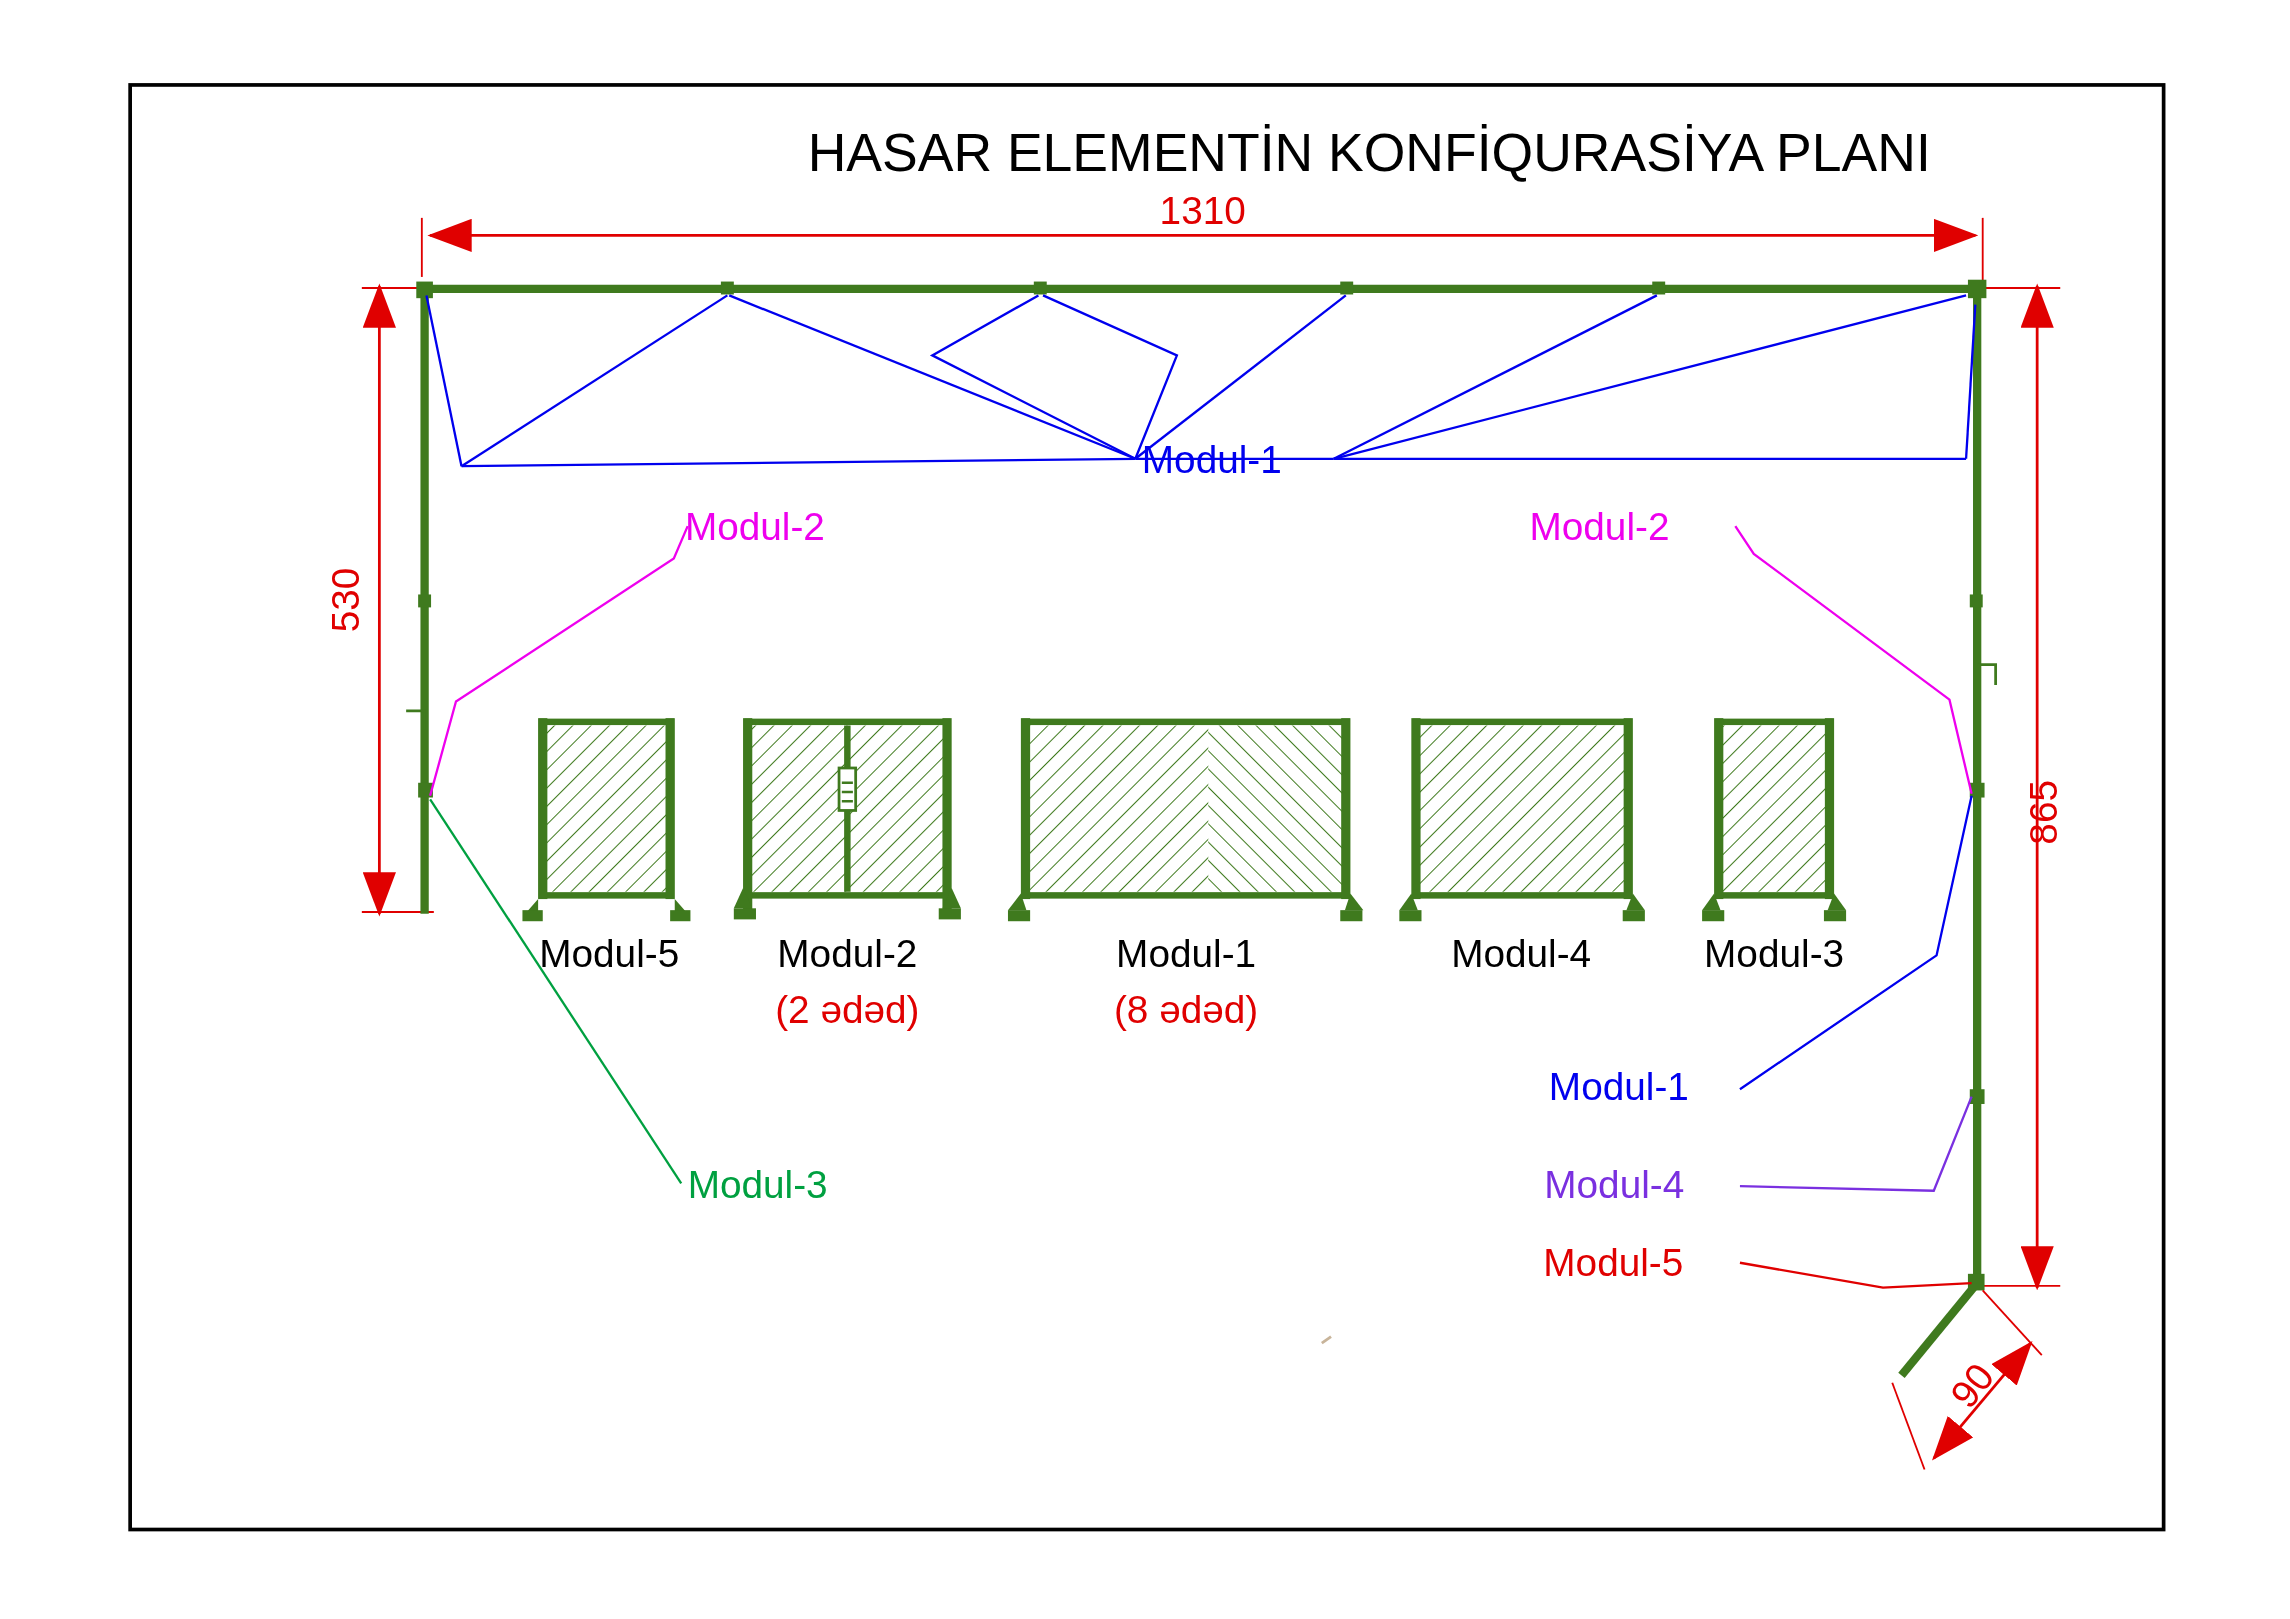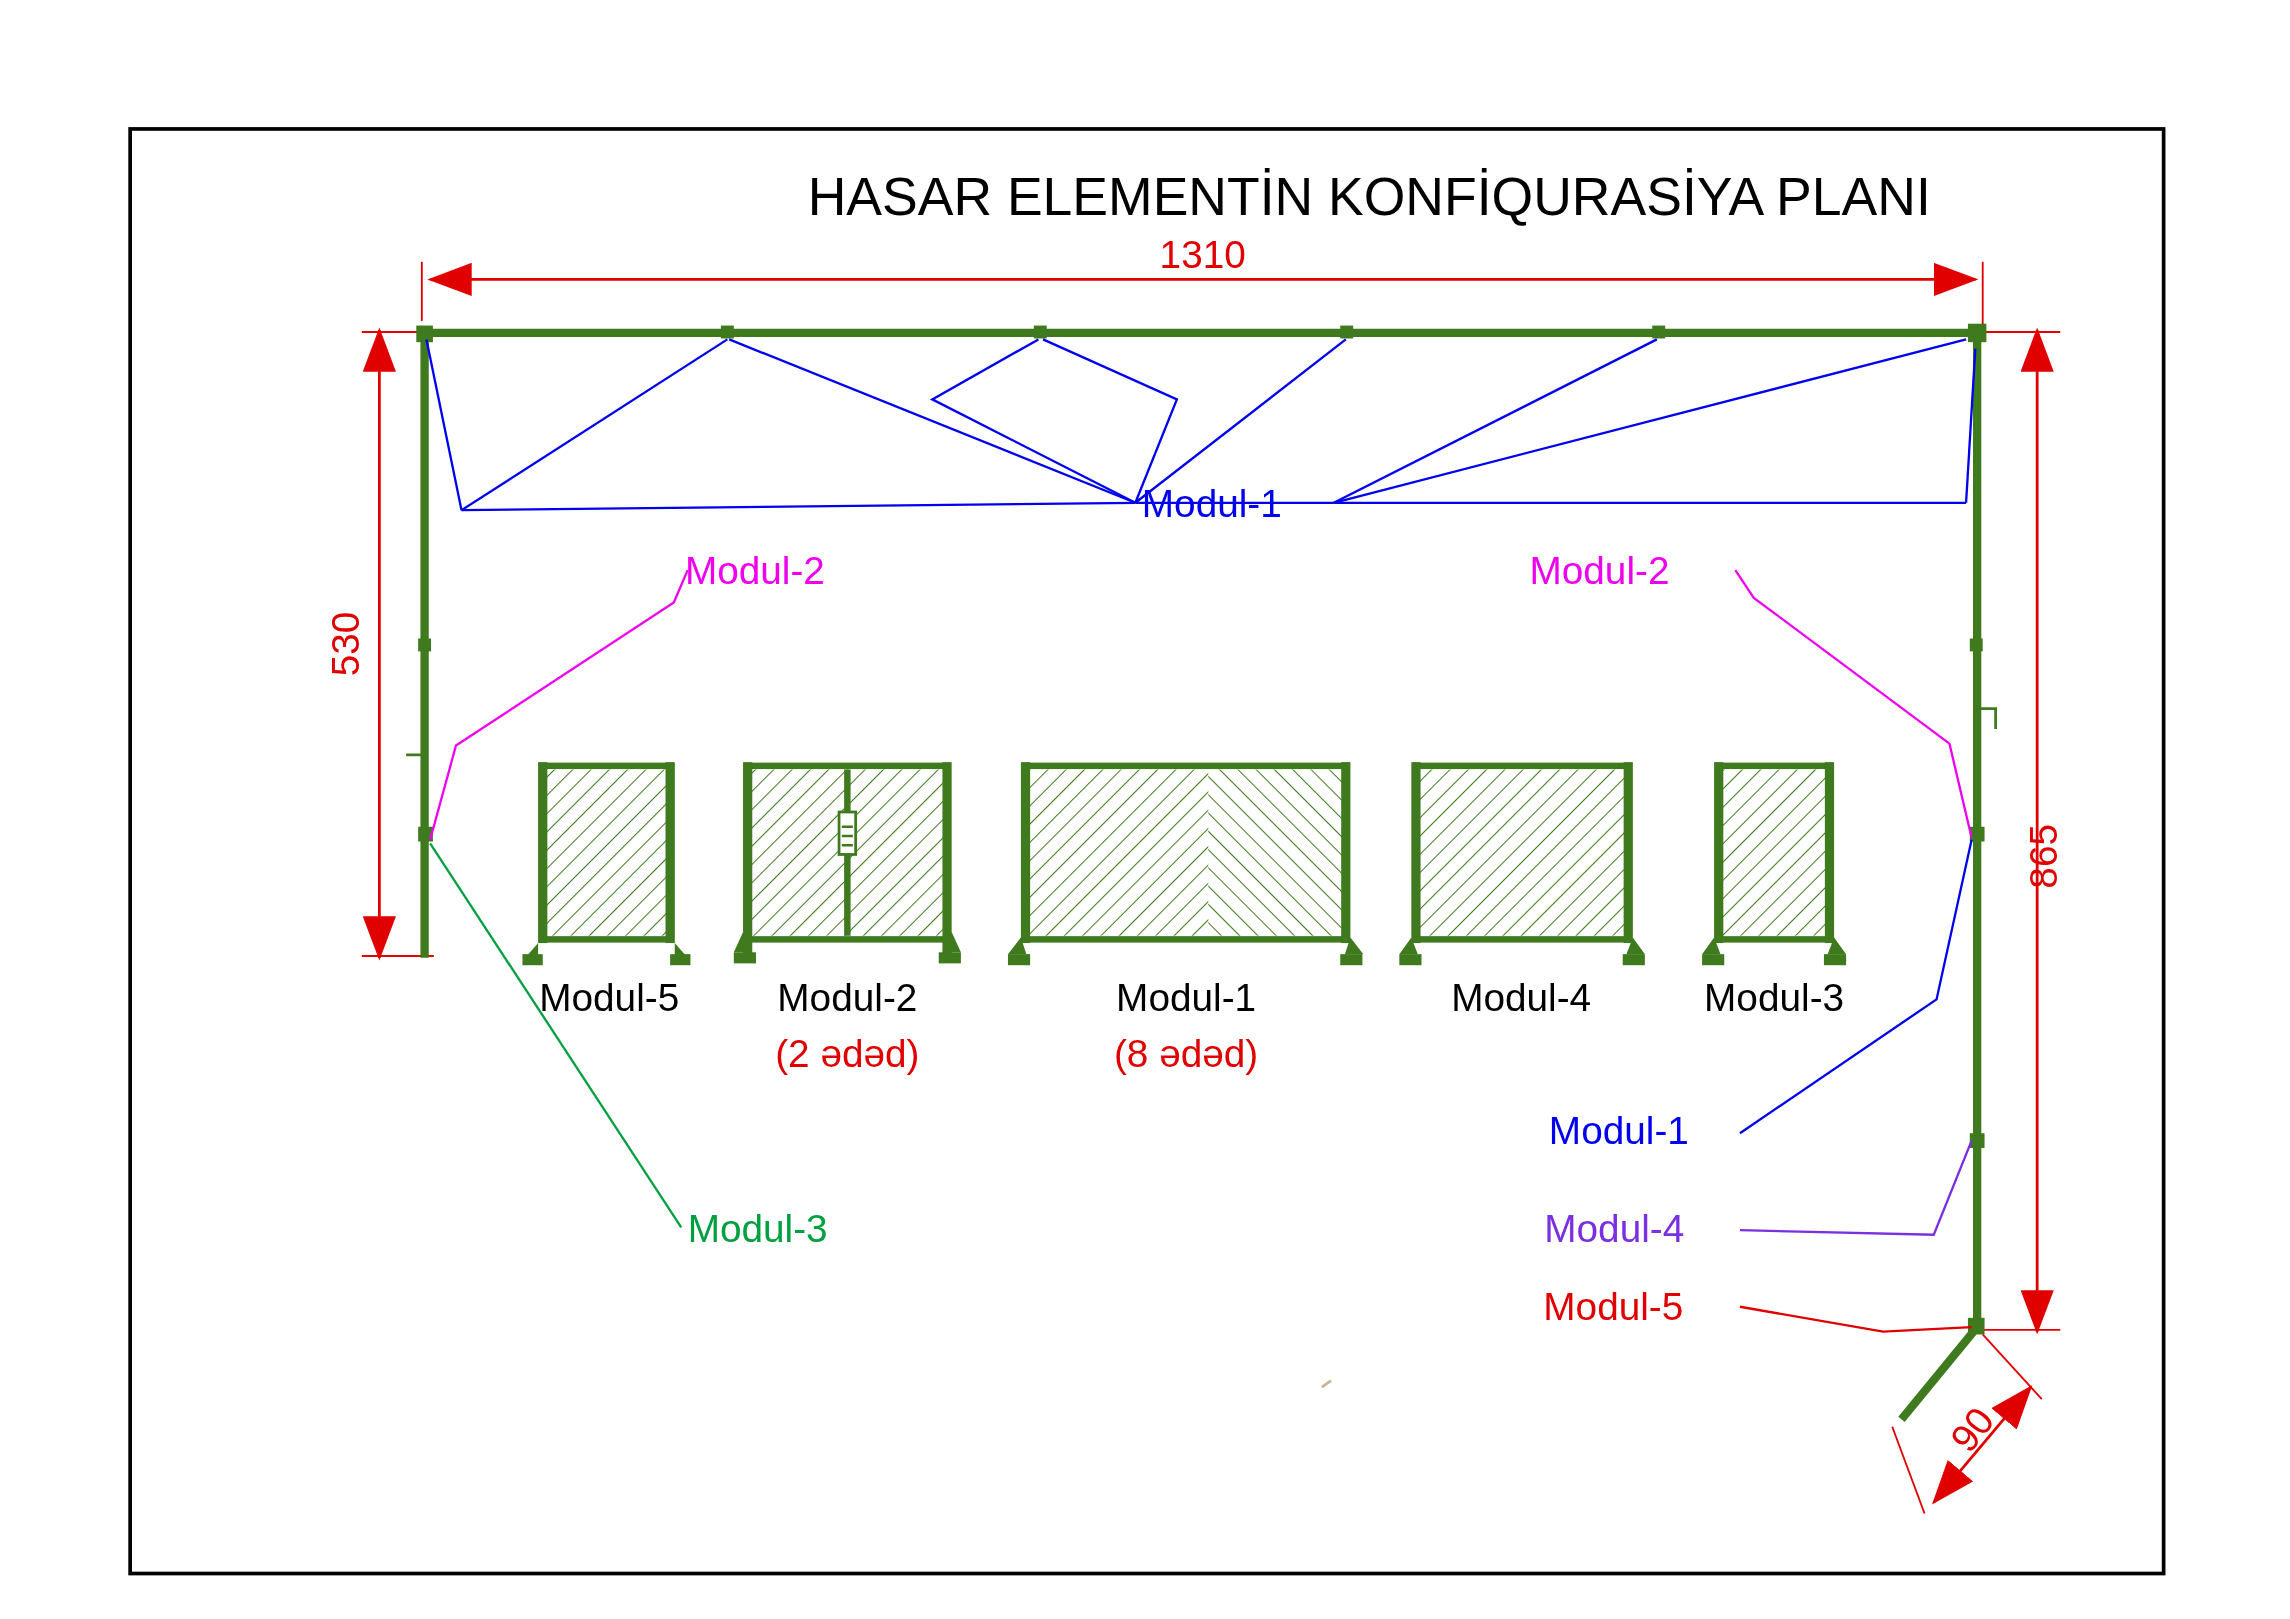--- a/index.html
+++ b/index.html
@@ -12,21 +12,20 @@
     height: 1620px;
     font-family: "Liberation Sans", sans-serif;
     position: relative;
     overflow: hidden;
   }
   #sheet {
     position: absolute;
     left: 0; top: 0;
     width: 2291px;
     height: 1420px;
-    margin-top: 44px;
   }
   svg.drawing {
     position: absolute;
     left: 0; top: 0;
     width: 2291px;
     height: 1620px;
   }
   text {
     font-family: "Liberation Sans", sans-serif;
   }

